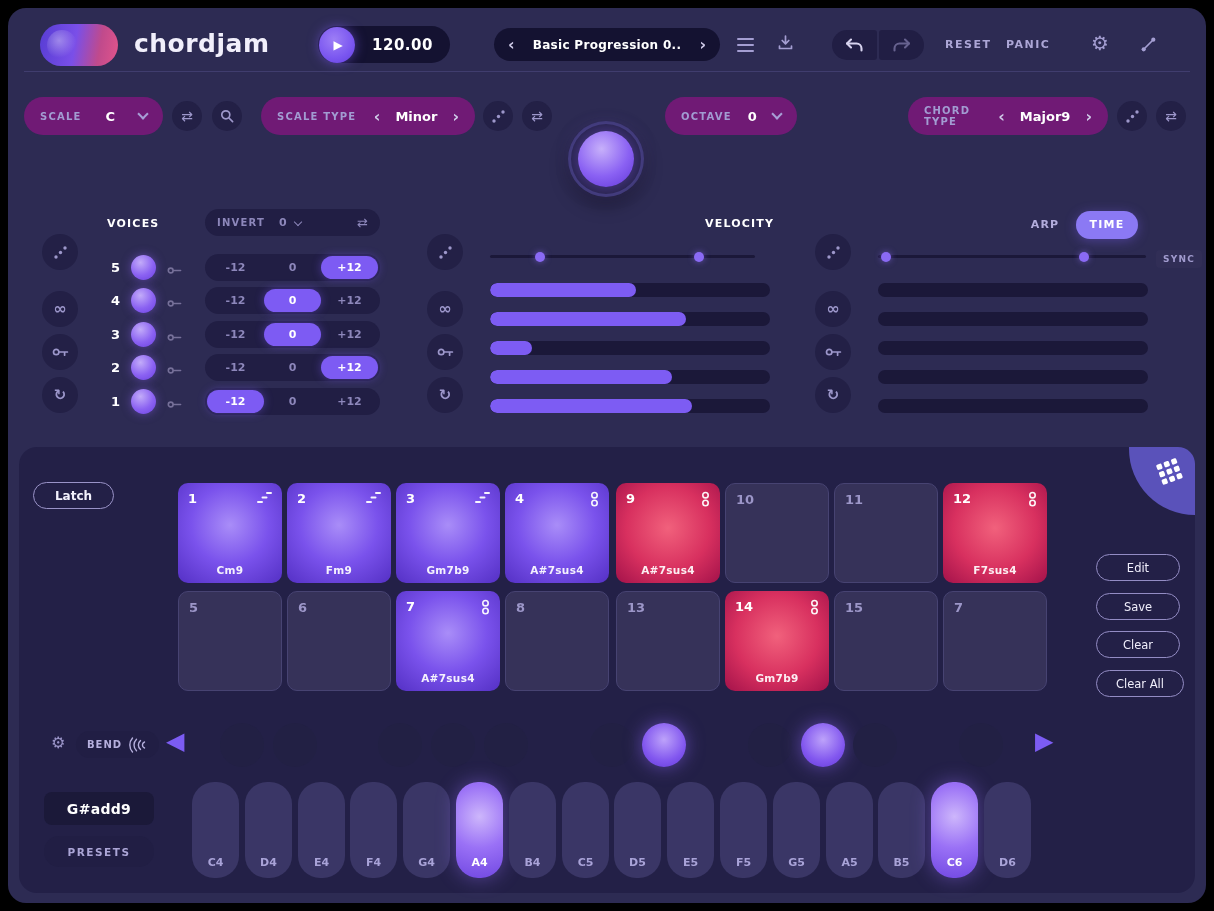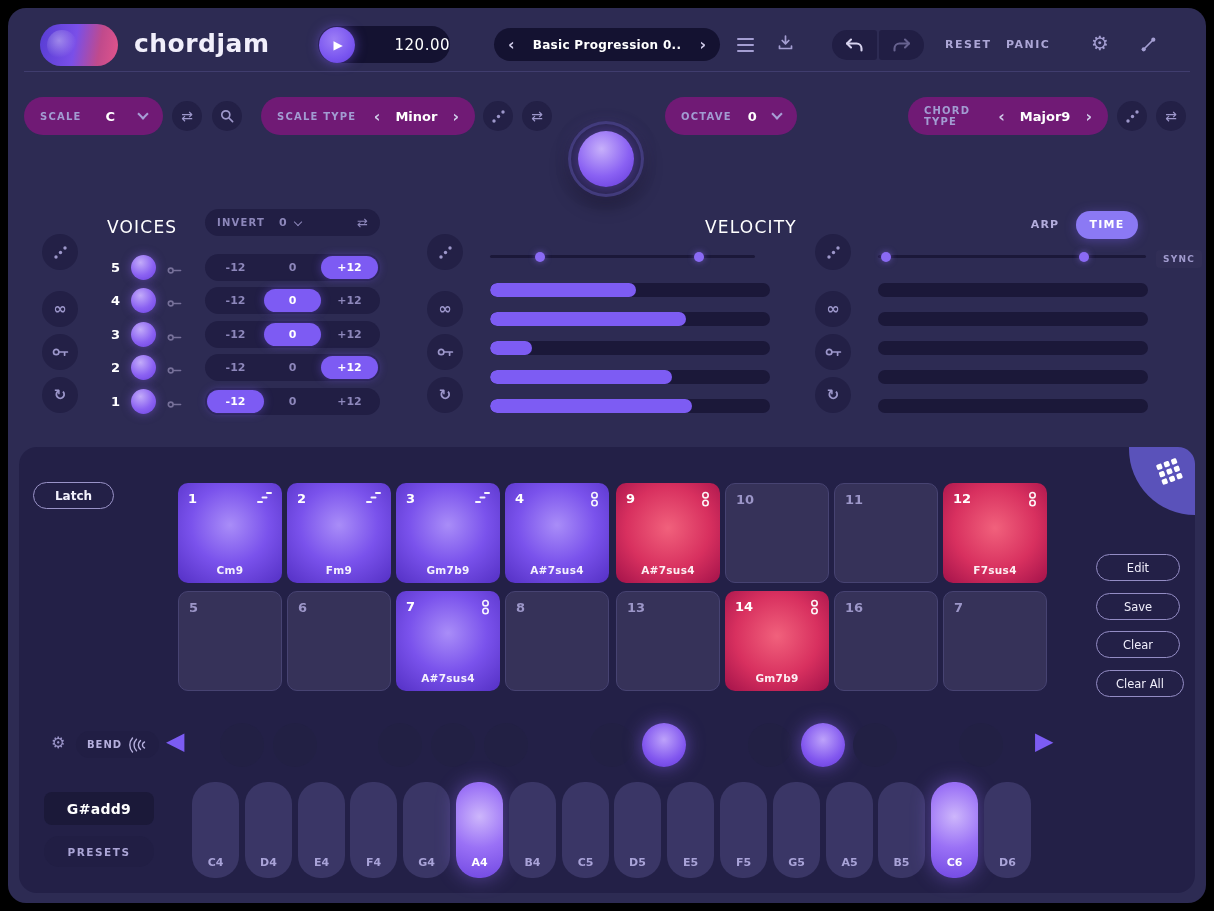--- a/index.html
+++ b/index.html
@@ -14,21 +14,21 @@
   .logo{left:40px;top:24px;width:78px;height:42px;border-radius:24px;
         background:linear-gradient(100deg,#5b3fd6 5%,#7a4fe8 45%,#c04a8c 75%,#e2558b 100%)}
   .logo::after{content:"";position:absolute;left:7px;top:6px;width:30px;height:30px;border-radius:50%;
         background:radial-gradient(circle at 40% 35%,rgba(255,255,255,.35),rgba(255,255,255,0) 65%)}
   .app-title{left:134px;top:29px;font-size:25px;font-weight:600;letter-spacing:.5px;color:#f1effb}
   .transport{left:318px;top:26px;width:132px;height:37px;border-radius:19px;background:#141231;display:flex;align-items:center}
   .play-btn{width:36px;height:36px;margin-left:1px;border-radius:50%;cursor:pointer;
         background:radial-gradient(circle at 42% 35%,#9d7ef6,#7a56f0 60%,#6340dd);
         box-shadow:0 0 12px rgba(130,95,245,.55);display:flex;align-items:center;justify-content:center;color:#fff;font-size:12px}
   .play-btn .glyph{margin-left:2px}
-  .bpm{flex:1;text-align:right;font-size:15px;font-weight:400;color:#fff;letter-spacing:.5px}
+  .bpm{flex:1;text-align:center;font-size:15px;font-weight:700;color:#fff;letter-spacing:.5px}
   .preset{left:494px;top:28px;width:226px;height:33px;border-radius:17px;background:#141231;
         display:flex;align-items:center;justify-content:space-between;padding:0 14px}
   .chev-txt{font-size:16px;font-weight:700;color:#cfcbe8;cursor:pointer}
   .preset-name{font-size:12px;font-weight:700;color:#fff;letter-spacing:.3px}
   .menu-icon{left:737px;top:38px;display:flex;flex-direction:column;gap:4px;cursor:pointer}
   .menu-icon i{display:block;width:17px;height:2px;border-radius:1px;background:#a49ed2}
   .hdr-icon{color:#a49ed2;cursor:pointer}
   .undo-btn{left:832px;top:30px;width:45px;height:30px;border-radius:15px 3px 3px 15px;background:#211e44;
         display:flex;align-items:center;justify-content:center;color:#d8d4ef;cursor:pointer}
   .redo-btn{left:879px;top:30px;width:45px;height:30px;border-radius:3px 15px 15px 3px;background:#211e44;
@@ -51,21 +51,21 @@
         display:flex;align-items:center;justify-content:center;font-size:14px;cursor:pointer}
   .ccol{width:36px;height:36px;border-radius:50%;background:#232046;color:#9d97cb;
         display:flex;align-items:center;justify-content:center;font-size:16px;font-weight:700;cursor:pointer}
   .big-knob{left:568px;top:121px;width:76px;height:76px;border-radius:50%;background:#242147;cursor:pointer;
         box-shadow:inset 0 0 0 3px #3d3973,0 8px 18px rgba(0,0,0,.35);display:flex;align-items:center;justify-content:center}
   .big-knob-ball{width:56px;height:56px;border-radius:50%;
         background:radial-gradient(circle at 42% 32%,#c7b0fa,#8a61f3 55%,#6036d6);
         box-shadow:0 0 20px rgba(140,100,245,.5)}
 
   
-  .sec-title{font-size:17px;font-weight:400;letter-spacing:1.2px;color:#fff}
+  .sec-title{font-size:11px;font-weight:700;letter-spacing:1.2px;color:#fff}
   .invert{left:205px;top:209px;width:175px;height:27px;border-radius:14px;background:#211e44;
         display:flex;align-items:center;padding:0 12px;gap:8px;color:#8d87bb;cursor:pointer}
   .lbl-sm{font-size:10px;font-weight:700;letter-spacing:1.2px;color:#8d87bb}
   .inv-val{font-size:11px;font-weight:700;color:#8d87bb;margin-left:6px}
   .spacer{flex:1}
   .glyph13{font-size:13px}
   .voice-row{left:0;width:400px;height:27px}
   .voice-num{position:absolute;left:104px;top:6px;width:16px;text-align:right;font-size:13px;font-weight:700;color:#fff}
   .vball{position:absolute;left:131px;top:1px;width:25px;height:25px;border-radius:50%;cursor:pointer;
         background:radial-gradient(circle at 38% 30%,#c2abf9,#8b62f2 55%,#6c41e2);box-shadow:0 0 10px rgba(139,98,242,.5)}
@@ -562,21 +562,21 @@
               <svg class="icon-stack" width="11" height="17" viewBox="0 0 11 17">
                 <g fill="none" stroke="#fff" stroke-width="1.6" opacity=".95">
                   <circle cx="5.5" cy="4.2" r="2.7"></circle>
                   <circle cx="5.5" cy="12" r="2.7"></circle>
                 </g>
               </svg>
             </span>
         <span class="pad-chord">Gm7b9</span>
       </div>
       <div class="pad pad--empty">
-        <span class="pad-num">16</span>
+        <span class="pad-num">15</span>
         <span class="pad-chord"></span>
       </div>
       <div class="pad pad--empty">
         <span class="pad-num">7</span>
         <span class="pad-chord"></span>
       </div>
     </div>
   </div>
 
   <div class="abs side-btn" style="top:554px;width:84px">Edit</div>

